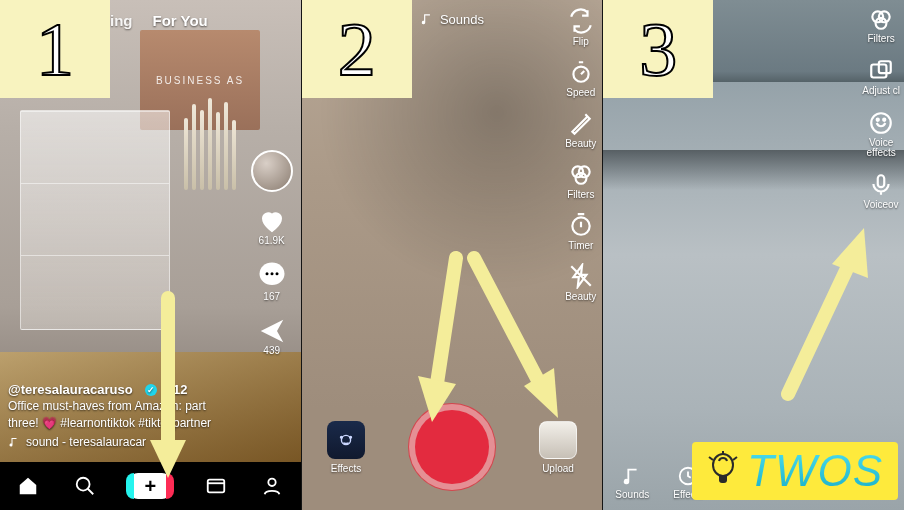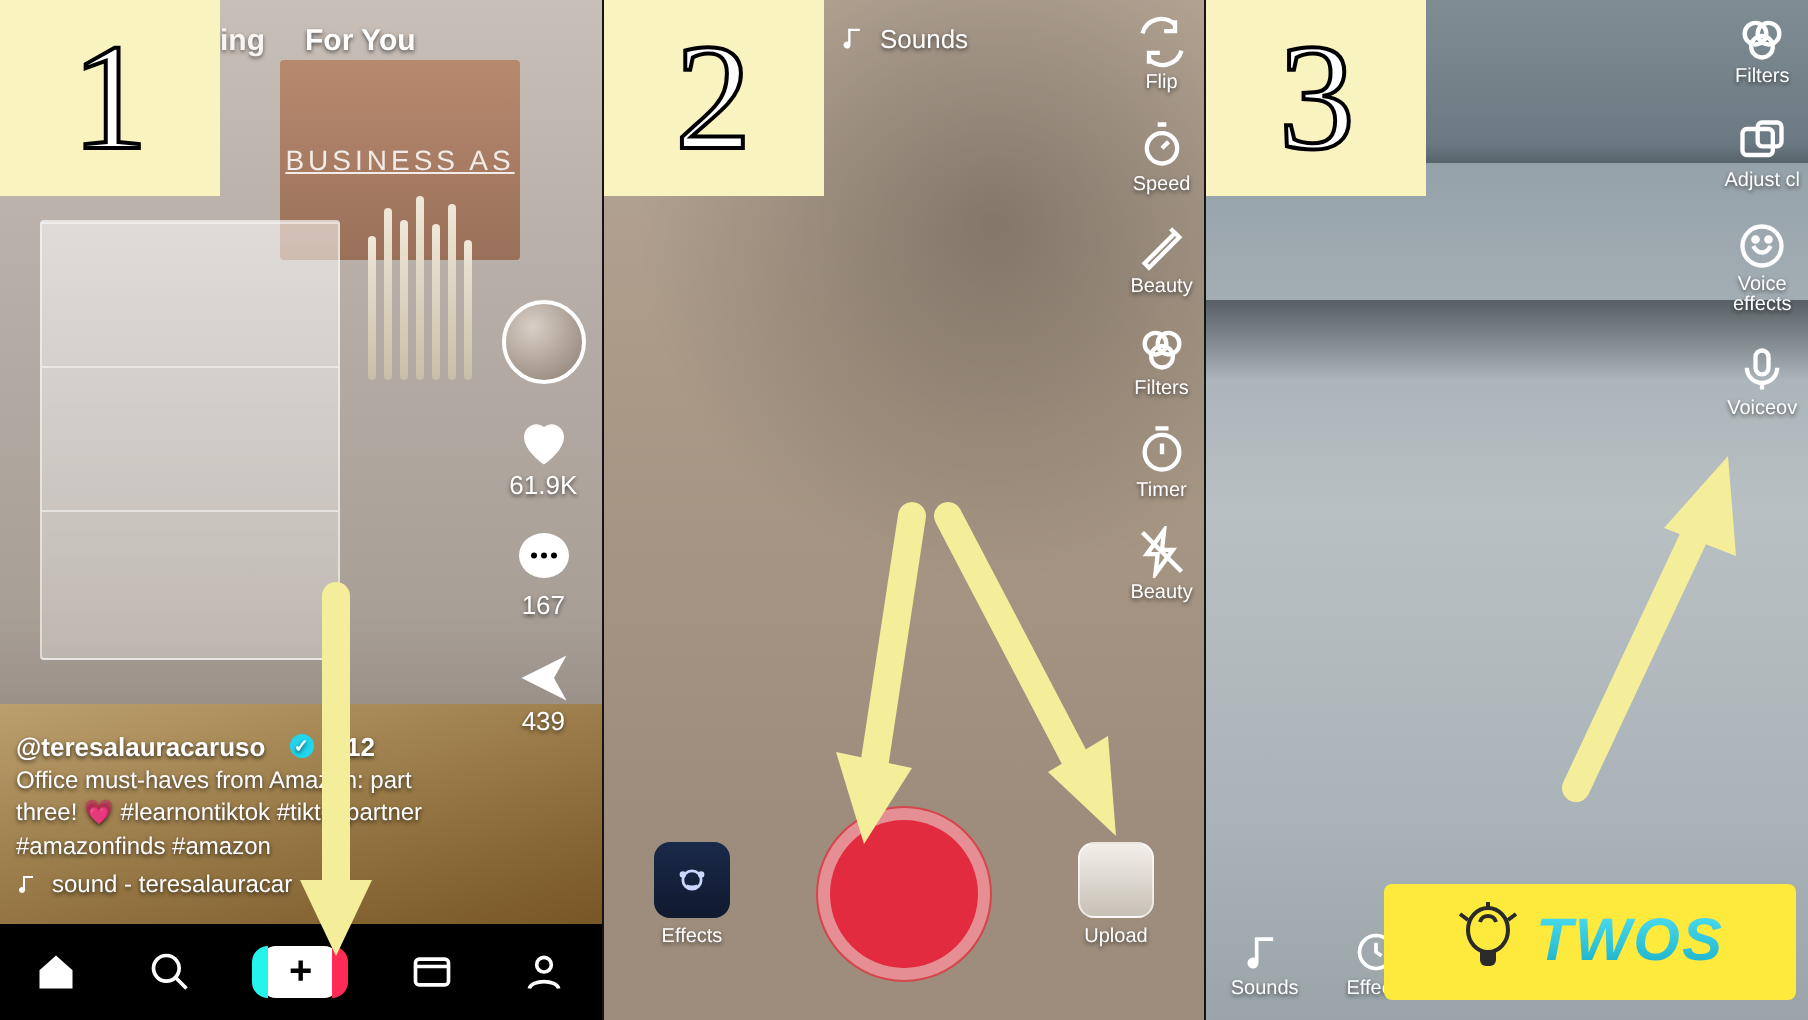--- a/index.html
+++ b/index.html
@@ -46,21 +46,21 @@
   border: 1px solid rgba(255,255,255,0.5);
   border-radius: 2px;
 }
 .p1-org-shelf { height: 33%; border-top: 1px solid rgba(255,255,255,0.5); }
 .p1-book {
   position: absolute; left: 140px; top: 30px; width: 120px; height: 100px;
   background: linear-gradient(180deg, #b78a6e, #9a705a);
   border-radius: 2px;
   display: flex; align-items: center; justify-content: center;
 }
-.p1-book-text { font-size: 14px; letter-spacing: 2px; color: rgba(255,255,255,0.85); text-decoration: underline; }
+.p1-book-text { font-size: 10px; letter-spacing: 2px; color: rgba(255,255,255,0.85); }
 .p1-pens {
   position: absolute; left: 155px; top: 80px; width: 110px; height: 110px;
   display: flex; align-items: flex-end; justify-content: center; gap: 4px;
 }
 .p1-pens span { width: 4px; background: linear-gradient(180deg, #efe7d8, #c9bfa8); border-radius: 2px; }
 .p1-pens span:nth-child(1){height:72px} .p1-pens span:nth-child(2){height:86px}
 .p1-pens span:nth-child(3){height:80px} .p1-pens span:nth-child(4){height:92px}
 .p1-pens span:nth-child(5){height:78px} .p1-pens span:nth-child(6){height:88px}
 .p1-pens span:nth-child(7){height:70px}
 
@@ -75,21 +75,21 @@
 .p1-tab.foryou { opacity: 1; text-align: right; }
 
 
 .p1-rail { position: absolute; right: 8px; top: 150px; display: flex; flex-direction: column; align-items: center; gap: 14px; z-index: 25; color: #fff; }
 .avatar {
   width: 42px; height: 42px; border-radius: 50%;
   background: radial-gradient(circle at 35% 30%, #d9cfc7, #8a7c70);
   border: 2px solid #fff;
 }
 .rail-item { display:flex; flex-direction:column; align-items:center; gap:1px; }
-.rail-count { font-size: 13px; color:#fff; text-shadow:0 1px 2px rgba(0,0,0,0.6); }
+.rail-count { font-size: 10px; color:#fff; text-shadow:0 1px 2px rgba(0,0,0,0.6); }
 .heart-icon { width: 30px; height: 28px; }
 .heart-icon svg, .comment-icon svg, .share-icon svg { display:block; }
 .comment-icon { width: 30px; height: 30px; }
 .share-icon { width: 30px; height: 28px; }
 
 
 .p1-caption {
   position: absolute; left: 8px; right: 60px; bottom: 60px; color: #fff;
   font-size: 12px; line-height: 1.35; z-index: 25;
   text-shadow: 0 1px 2px rgba(0,0,0,0.7);
@@ -177,21 +177,21 @@
 .p3-bottom .col .ibox{width:22px;height:22px;}
 
 
 .twos{
   position:absolute; right:6px; bottom:10px; width:206px; height:58px;
   background:#feea3c; border-radius:4px; z-index:45;
   display:flex; align-items:center; justify-content:center; gap:8px;
   font-family: Arial, sans-serif;
 }
 .twos-text{
-  font-size:30px; font-weight:700; font-style:italic;
+  font-size:44px; font-weight:400; font-style:italic;
   background: linear-gradient(180deg,#4ee0f2,#17acc5);
   -webkit-background-clip:text; -webkit-text-fill-color:transparent;
   letter-spacing:1px;
 }
 .bulb{width:32px;height:40px;}
 .bulb svg{width:100%;height:100%;}
 
 .text-shadow{ text-shadow:0 1px 2px rgba(0,0,0,0.6); }
 </style>
 </head>
@@ -257,21 +257,20 @@
   </div>
 
   <div class="p1-caption">
     <div class="p1-username">
       <span>@teresalauracaruso</span>
       <span class="verified"></span>
       <span>-12</span>
     </div>
     <div>Office must-haves from Amazon: part</div>
     <div>three! 💗 #learnontiktok #tiktokpartner</div>
-    <div>#amazonfinds #amazon</div>
     <div class="p1-sound-row">
       <span class="music-icon">
         <svg viewBox="0 0 24 24" fill="#fff">
             <path d="M9 18a3 3 0 1 1-2-2.8V4h10v2H9z"></path>
           </svg>
       </span>
       <span>sound - teresalauracar</span>
     </div>
   </div>
 

